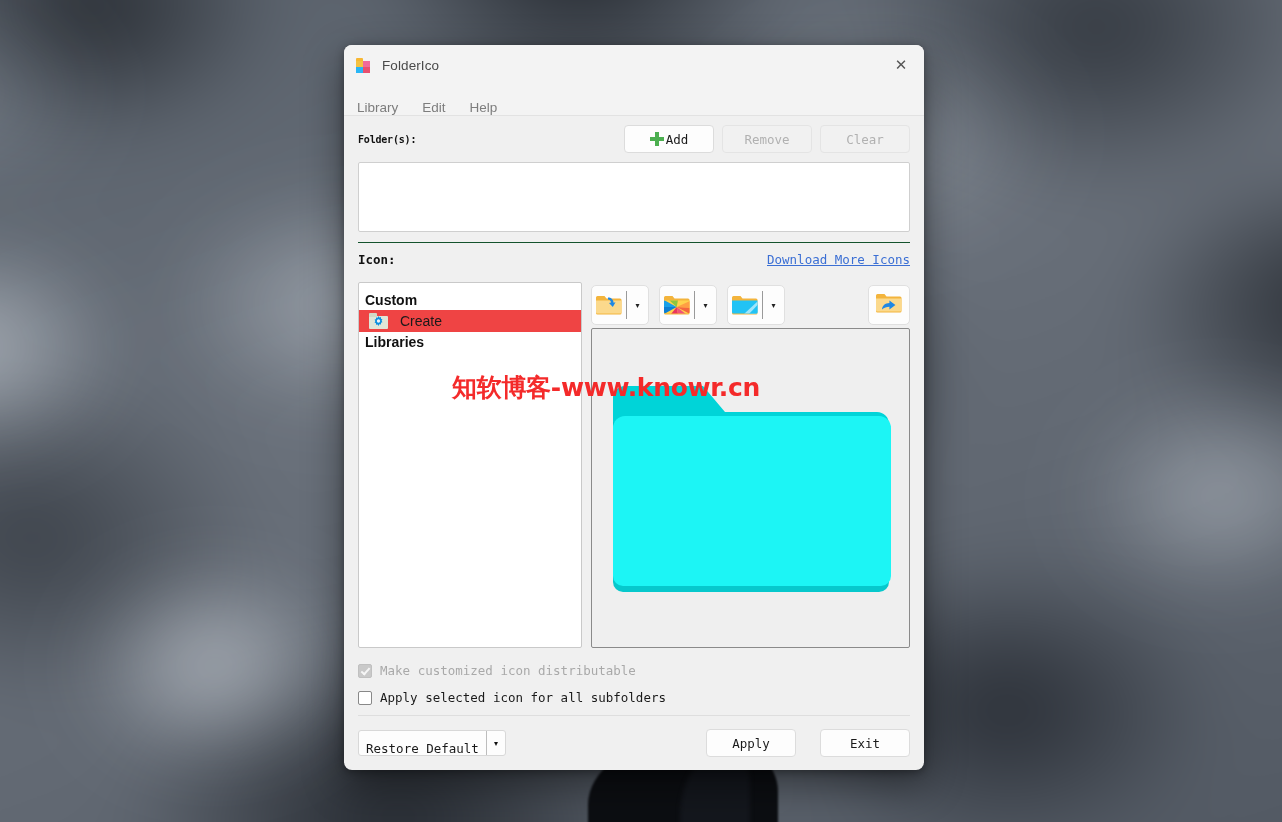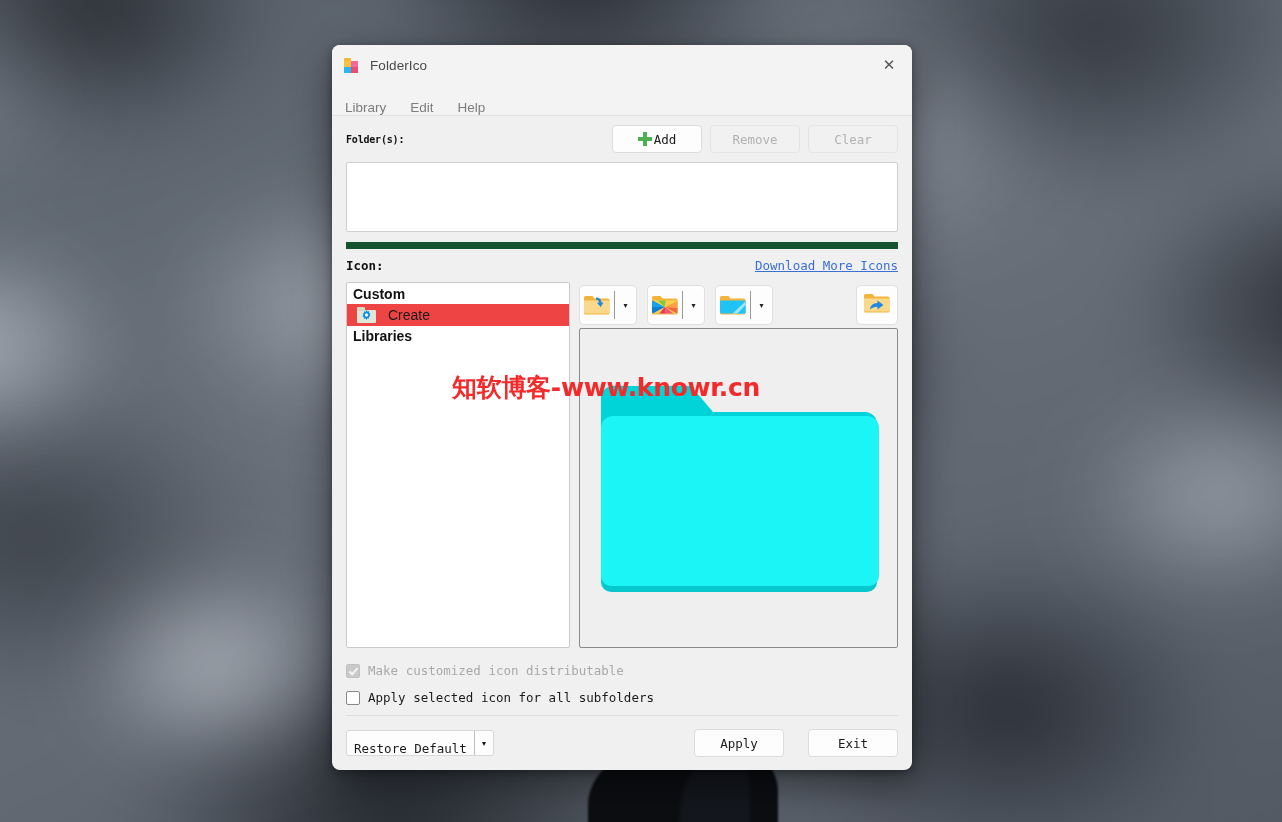--- a/index.html
+++ b/index.html
@@ -55,21 +55,21 @@
     position: absolute;
     left: 680px; top: 752px; width: 70px; height: 80px;
     background: #14171d;
     border-radius: 60% 20% 0 0 / 80% 40% 0 0;
     filter: blur(2px);
   }
 
   
   #window {
     position: absolute;
-    left: 332px; top: 45px;
+    left: 344px; top: 45px;
     width: 580px; height: 725px;
     background: #f0f0f0;
     border-radius: 8px;
     box-shadow: 0 14px 40px rgba(0,0,0,.45), 0 2px 8px rgba(0,0,0,.35);
     overflow: hidden;
     display: flex; flex-direction: column;
   }
 
   
   #titlebar {
@@ -153,21 +153,21 @@
     flex: none; height: 68px;
     background: #fff;
     border: 1px solid #cfcfcf;
     border-radius: 2px;
   }
 
   
   #icon-head {
     display: flex; align-items: baseline;
     height: 40px; flex: none;
-    border-top: 7px solid #14532d;
+    border-top: 1px solid #14532d;
     margin-top: 10px;
     padding-top: 9px;
     box-sizing: border-box;
   }
   #icon-label {
     font-family: "DejaVu Sans Mono", monospace;
     font-size: 12.5px; font-weight: bold; color:#111;
   }
   #dl-link {
     margin-left: auto;
@@ -178,21 +178,21 @@
   }
 
   
   #icon-main { flex: 1; display: flex; gap: 9px; min-height: 0; }
 
   #icon-tree {
     width: 224px; flex: none;
     background: #fff;
     border: 1px solid #c9c9c9;
     border-radius: 2px;
-    padding-top: 1px;
+    padding-top: 7px;
     box-sizing: border-box;
     overflow: hidden;
   }
   .tree-group {
     font-size: 14px; font-weight: bold; color:#111;
     padding: 2px 0 2px 6px;
   }
   .tree-leaf {
     display: flex; align-items: center;
     height: 22px; padding-left: 10px;

